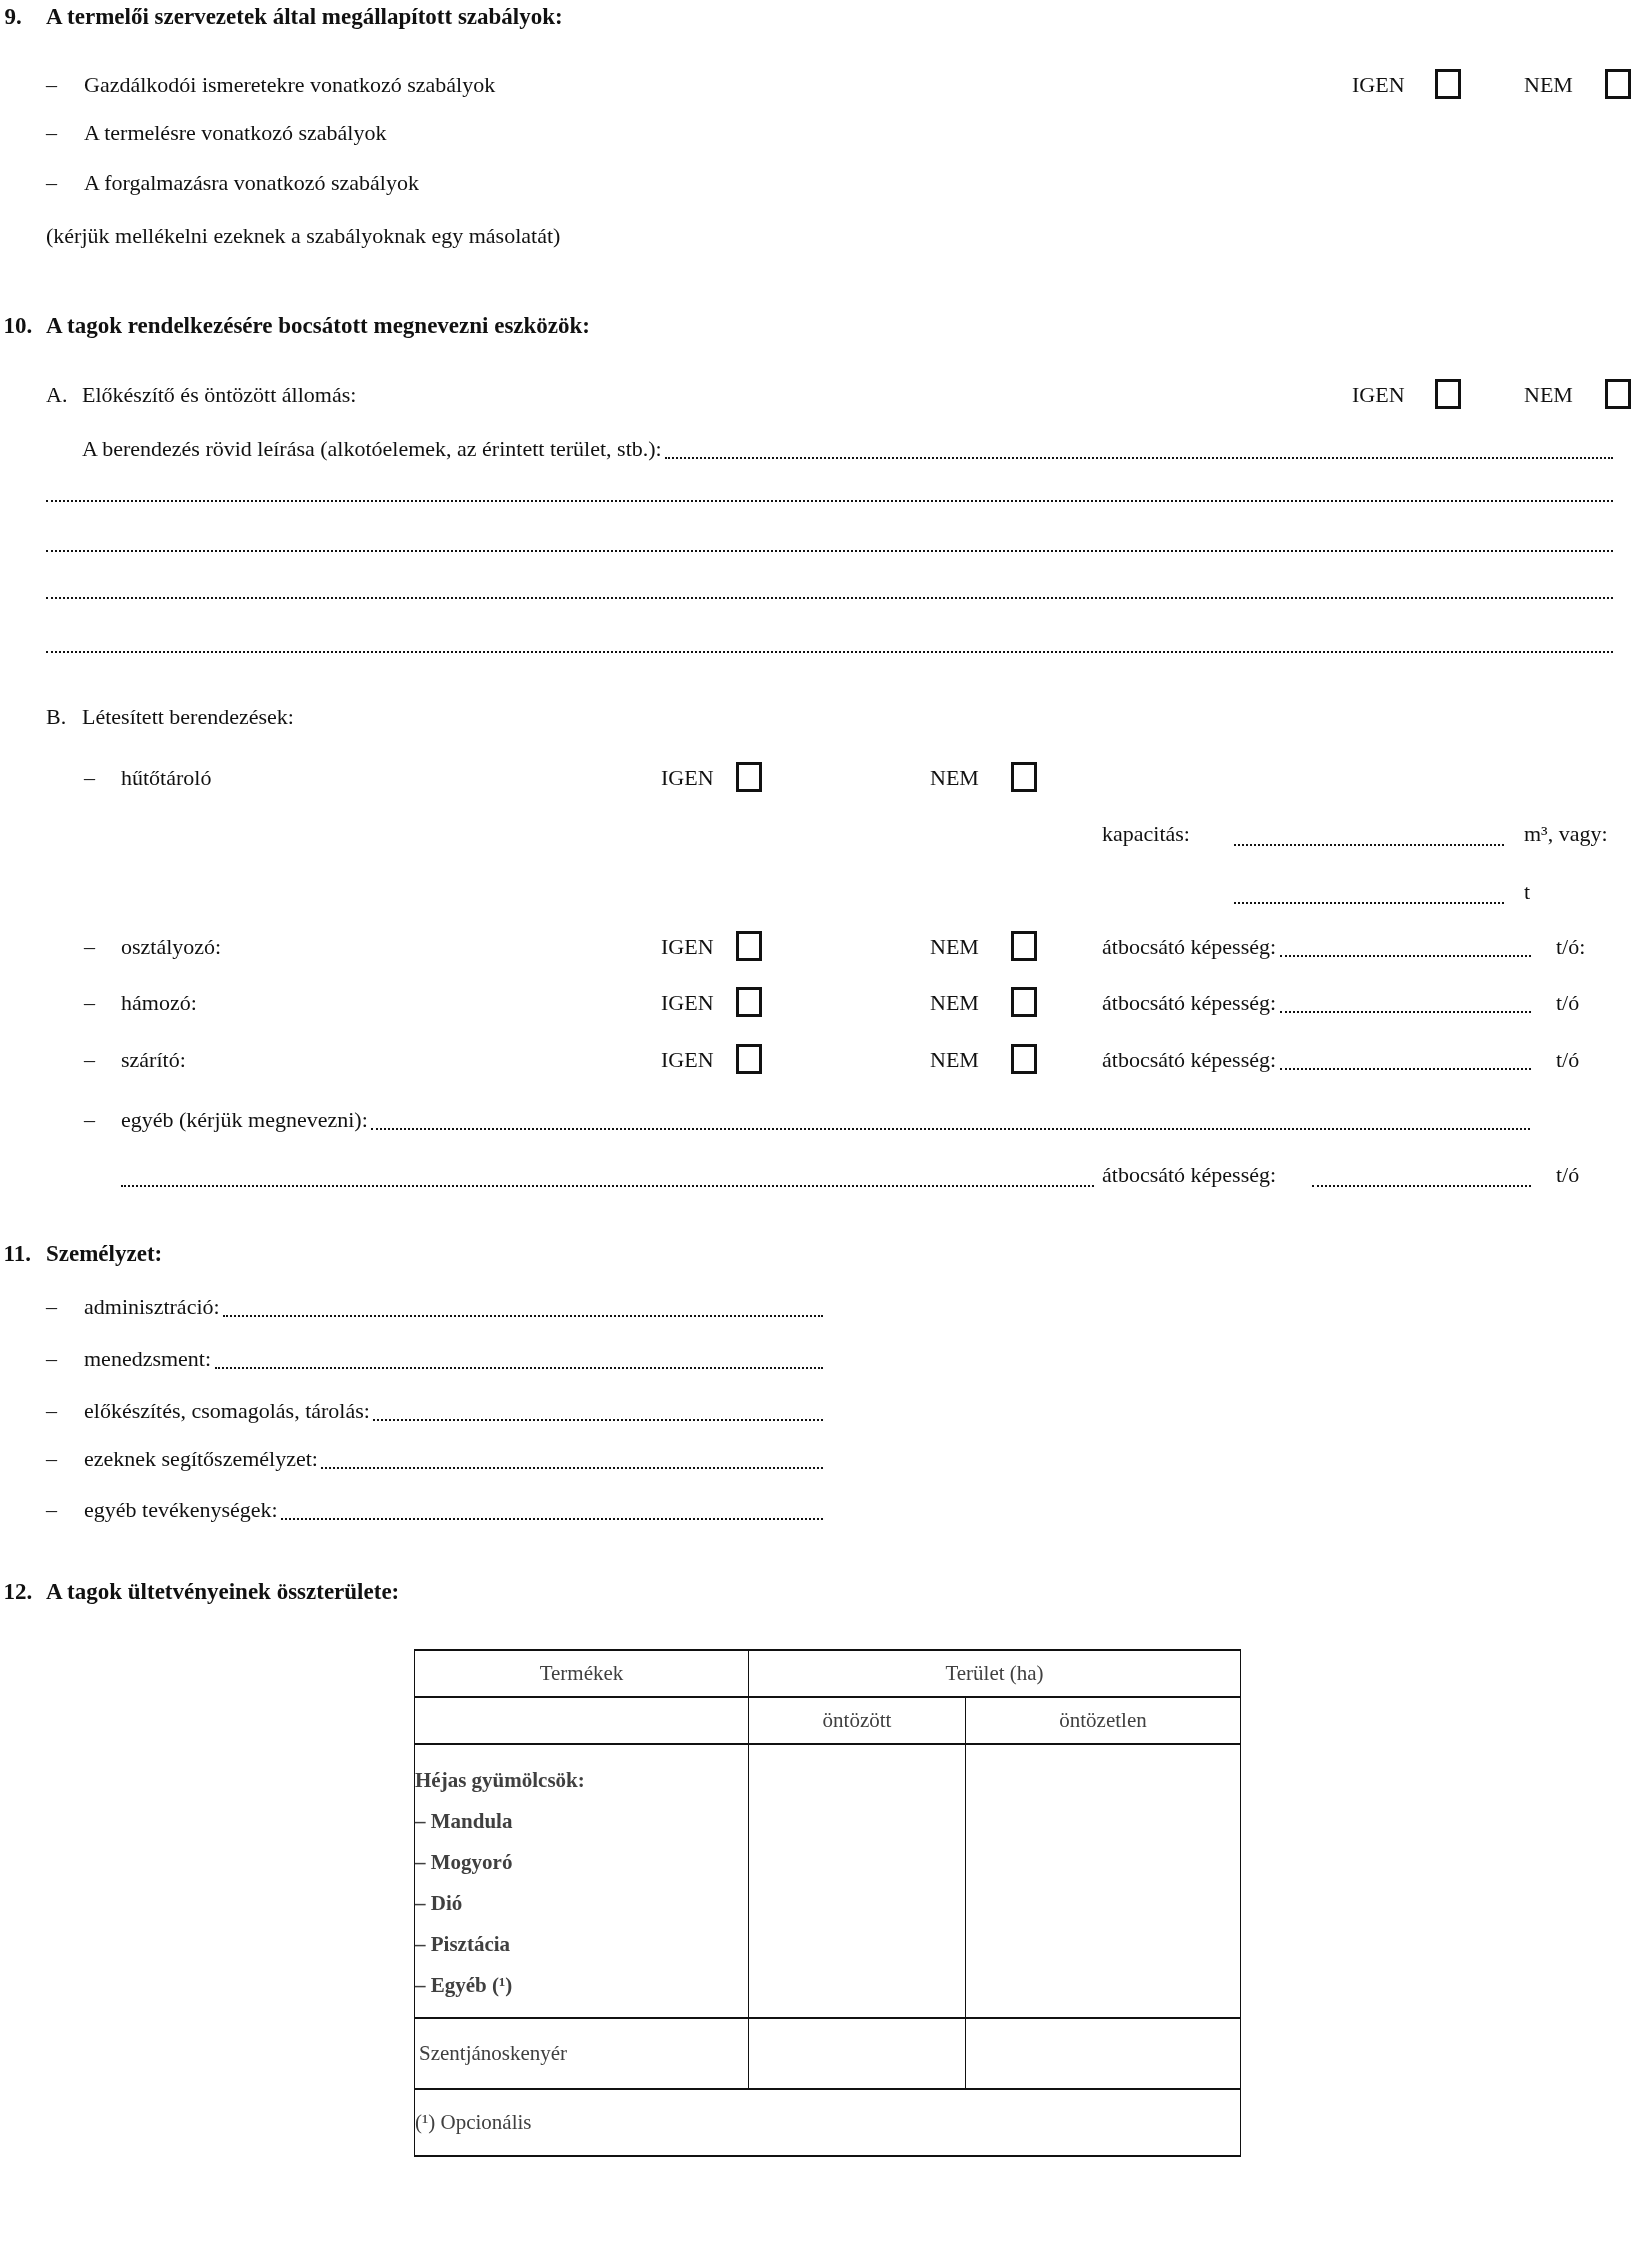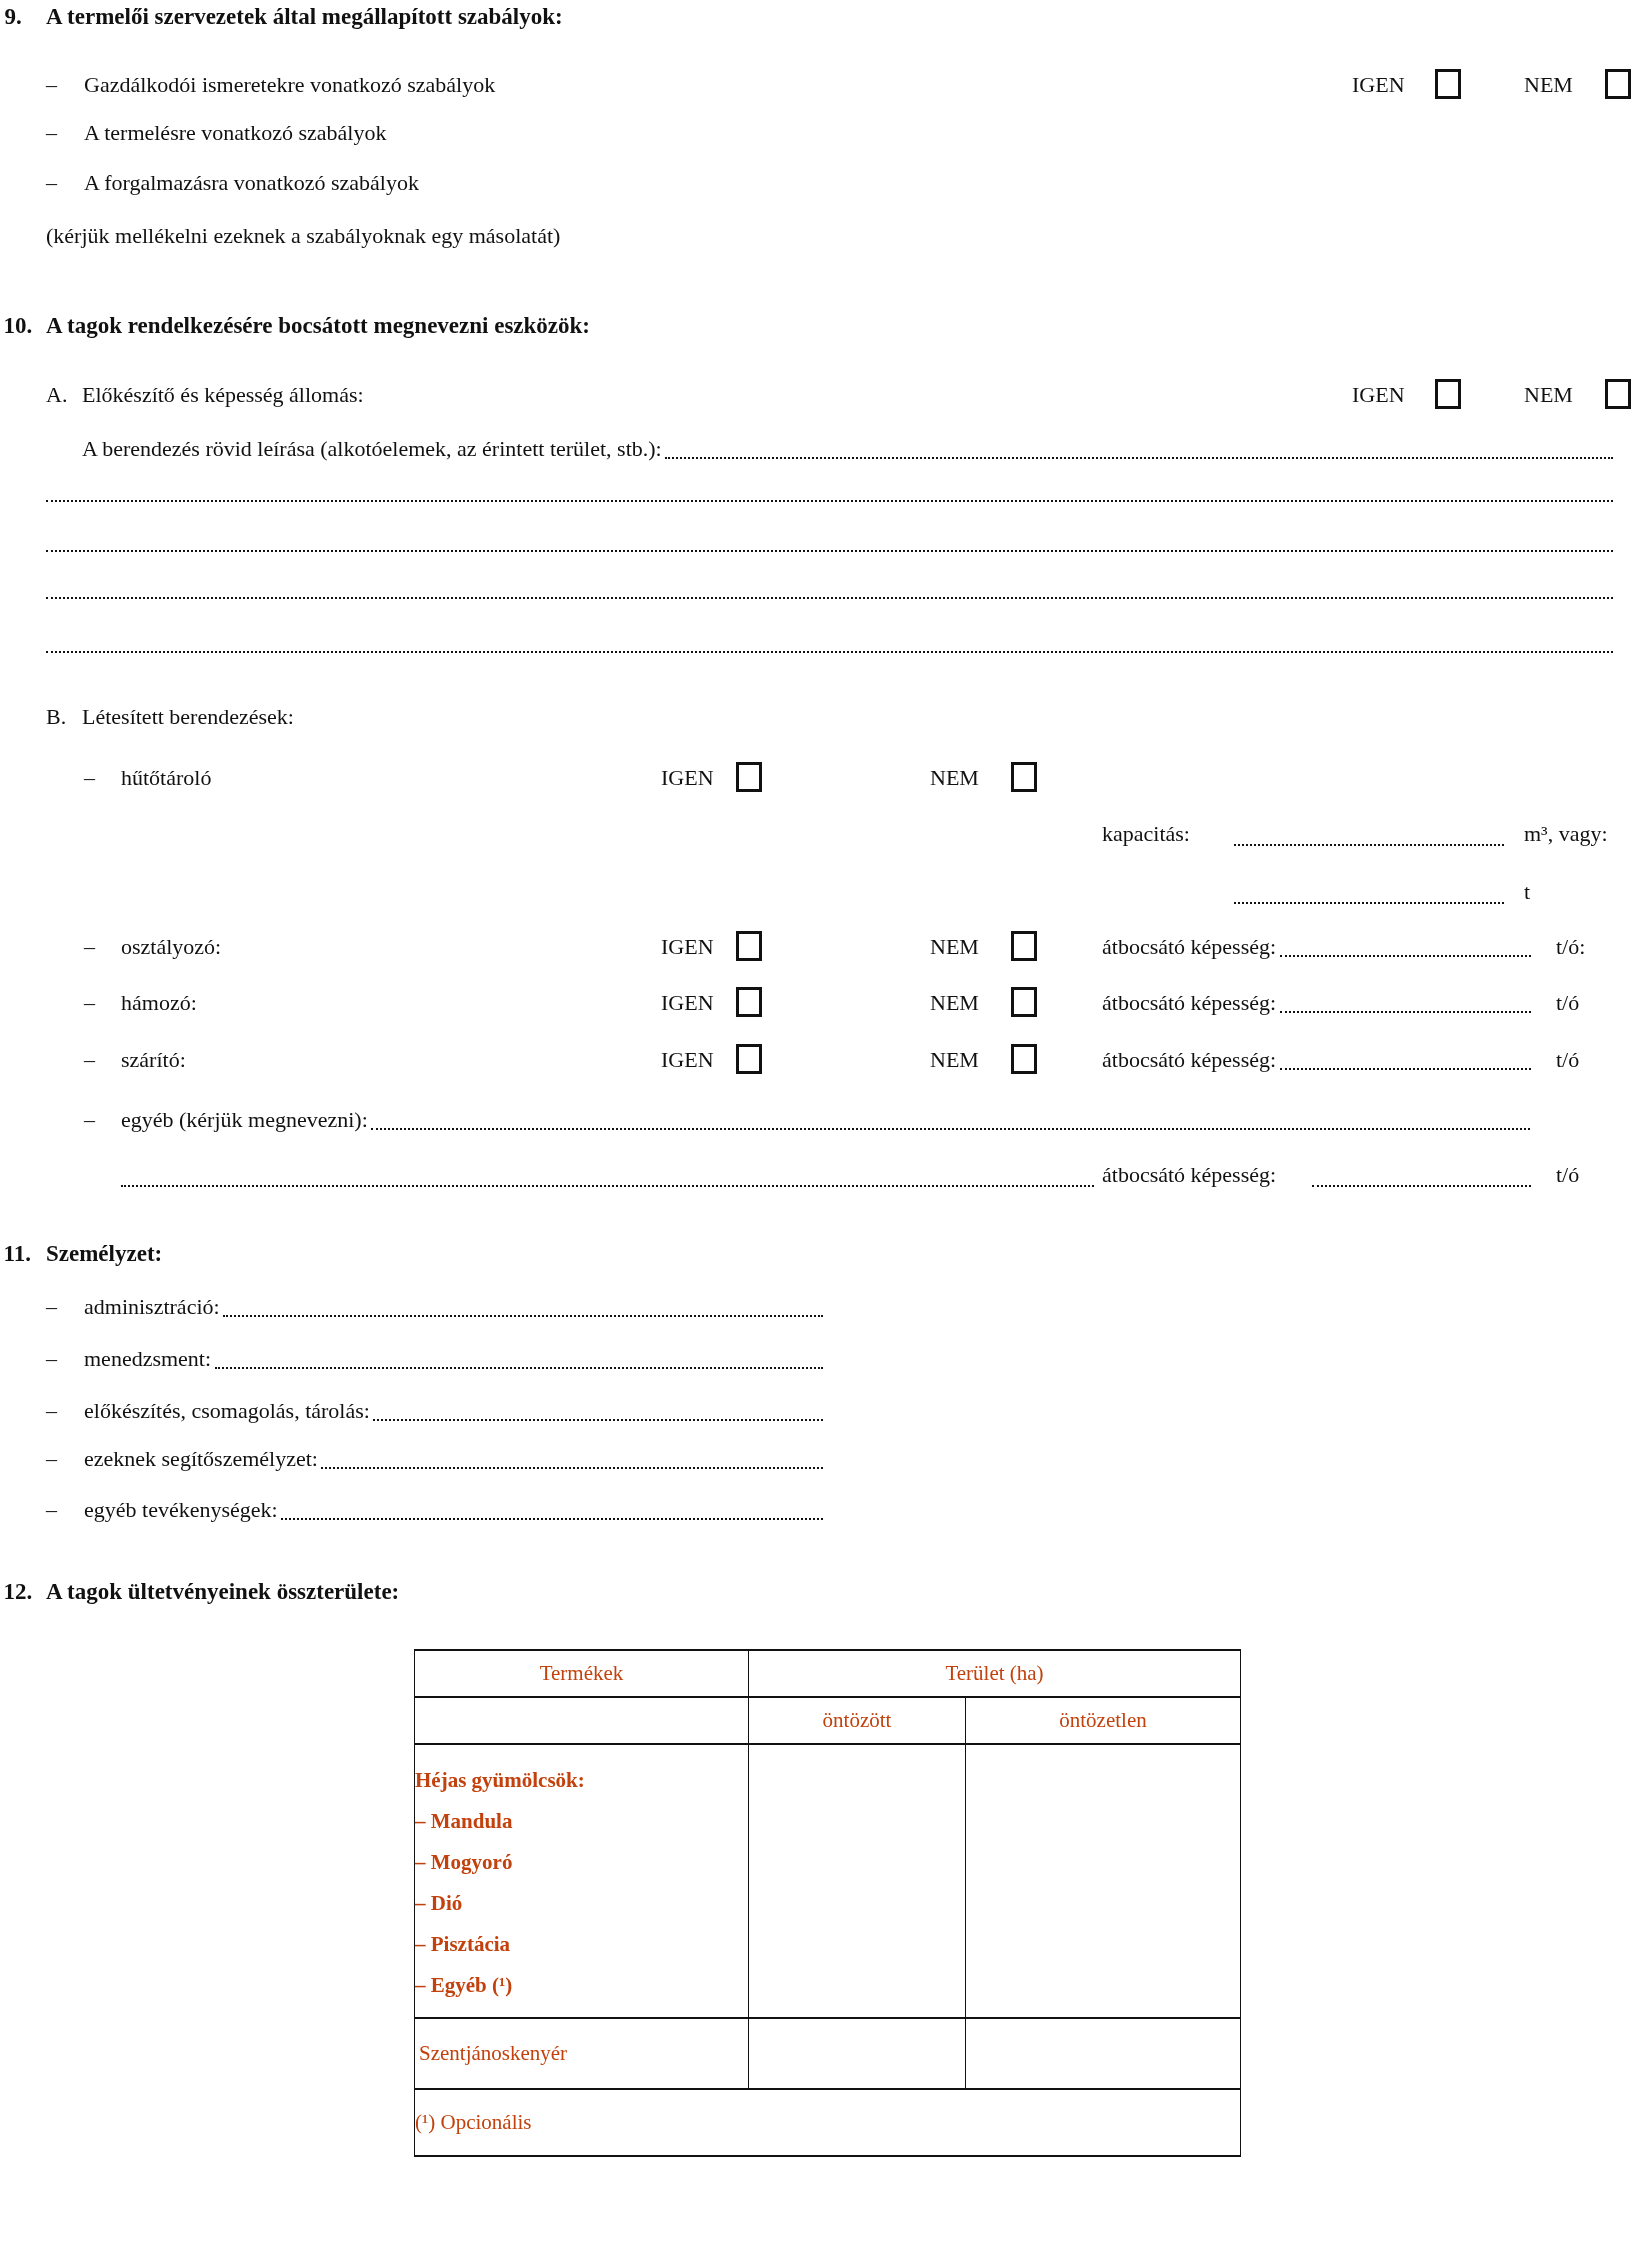--- a/index.html
+++ b/index.html
@@ -13,21 +13,21 @@
   .cb{position:absolute;top:-1.2px;width:19.6px;height:24px;border:3.5px solid #111;background:#fff;}
   .flexline{position:absolute;top:0;height:30px;display:flex;align-items:flex-end;}
   .flexline .lbl{white-space:nowrap;line-height:30px;}
   .dotfill{flex:1 1 auto;border-bottom:2.3px dotted #111;margin-bottom:5.2px;margin-left:3.5px;}
   .dotseg{position:absolute;top:25px;height:0;border-bottom:2.3px dotted #111;}
   .dotline{position:absolute;left:46px;width:1567px;height:0;border-bottom:2.3px dotted #111;}
   
   .yn-a .yes-l{left:1352px}.yn-a .yes-c{left:1435px}.yn-a .no-l{left:1524px}.yn-a .no-c{left:1605px}
   .yn-b .yes-l{left:661px}.yn-b .yes-c{left:736px}.yn-b .no-l{left:930px}.yn-b .no-c{left:1011px}
   
-  .area-table{position:absolute;left:414px;top:1649px;border-collapse:collapse;table-layout:fixed;font-size:21px;color:#c2410c;}
+  .area-table{position:absolute;left:414px;top:1649px;border-collapse:collapse;table-layout:fixed;font-size:21px;color:#404040;}
   .area-table td{border:1.7px solid #111;border-top-width:2.9px;border-bottom-width:2.9px;padding:0;vertical-align:middle;}
   .area-table .hdr{text-align:center;}
   .area-table .cell-label{padding-left:4px;}
   .nuts-cell{vertical-align:top !important;padding-top:15px !important;padding-left:16px;font-weight:bold;}
   .nuts-cell span{display:block;line-height:41px;}
   .wrap-narrow{display:block;max-width:247px;line-height:33px;}
   .foot-cell{padding-left:16px;}
 </style>
 </head>
 <body>
@@ -59,21 +59,21 @@
     <span class="at" style="left:46px">(kérjük mellékelni ezeknek a szabályoknak egy másolatát)</span>
   </div>
 
   <div class="row h1" style="top:311px">
     <span class="at" style="left:3.5px">10.</span>
     <span class="at" style="left:46px">A tagok rendelkezésére bocsátott megnevezni eszközök:</span>
   </div>
 
   <div class="row yn-a" style="top:380px">
     <span class="at" style="left:46px">A.</span>
-    <span class="at" style="left:82px">Előkészítő és képesség állomás:</span>
+    <span class="at" style="left:82px">Előkészítő és öntözött állomás:</span>
     <span class="at yes-l">IGEN</span>
     <span class="cb yes-c"></span>
     <span class="at no-l">NEM</span>
     <span class="cb no-c"></span>
   </div>
 
   <div class="row" style="top:434px">
     <div class="flexline" style="left:82px;width:1531px">
       <span class="lbl">A berendezés rövid leírása (alkotóelemek, az érintett terület, stb.):</span>
       <span class="dotfill"></span>

